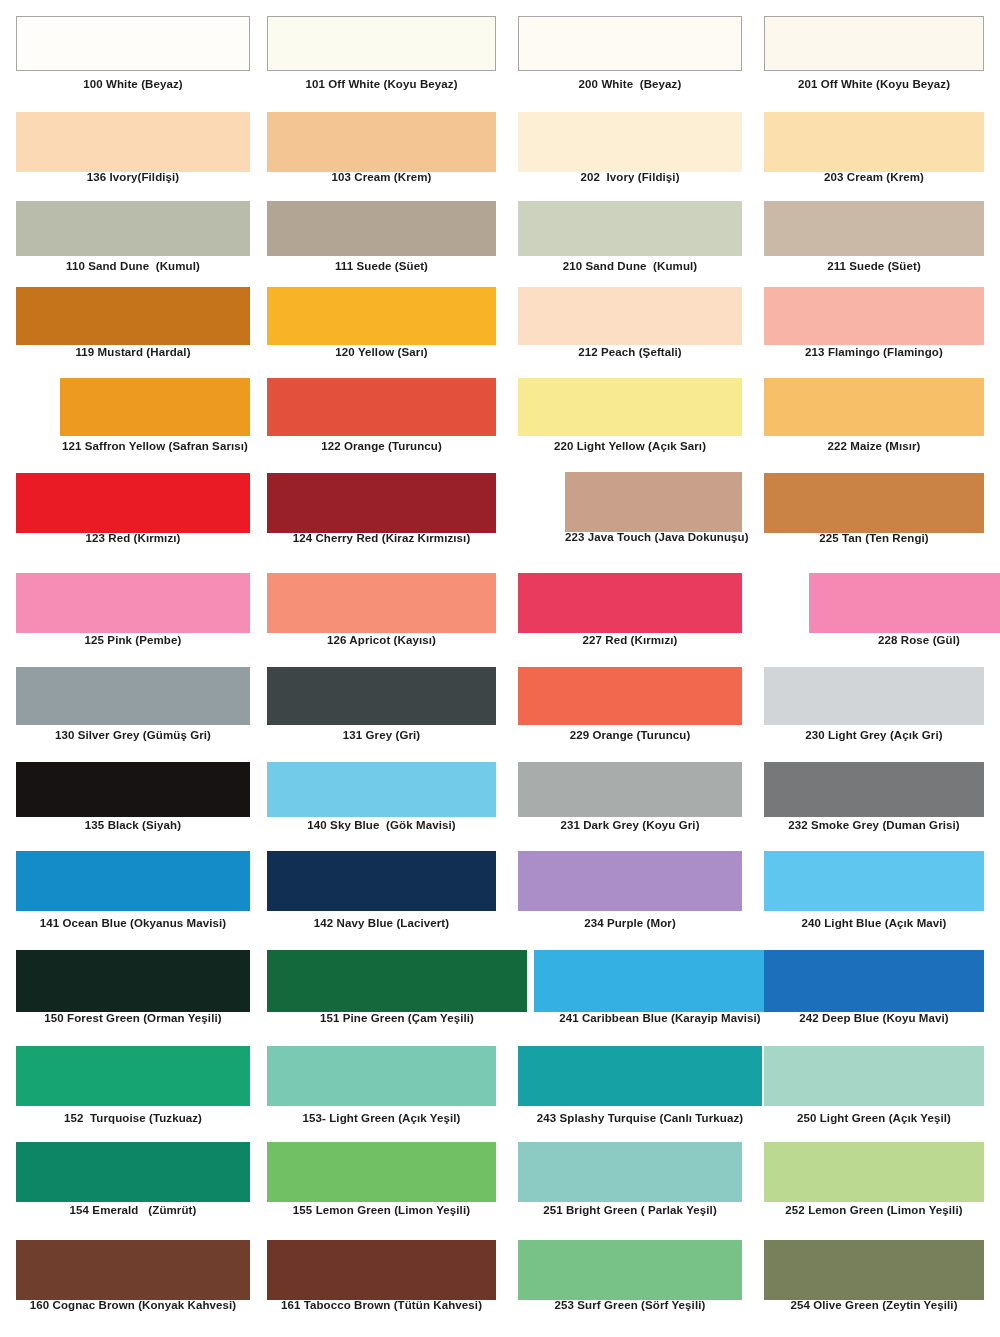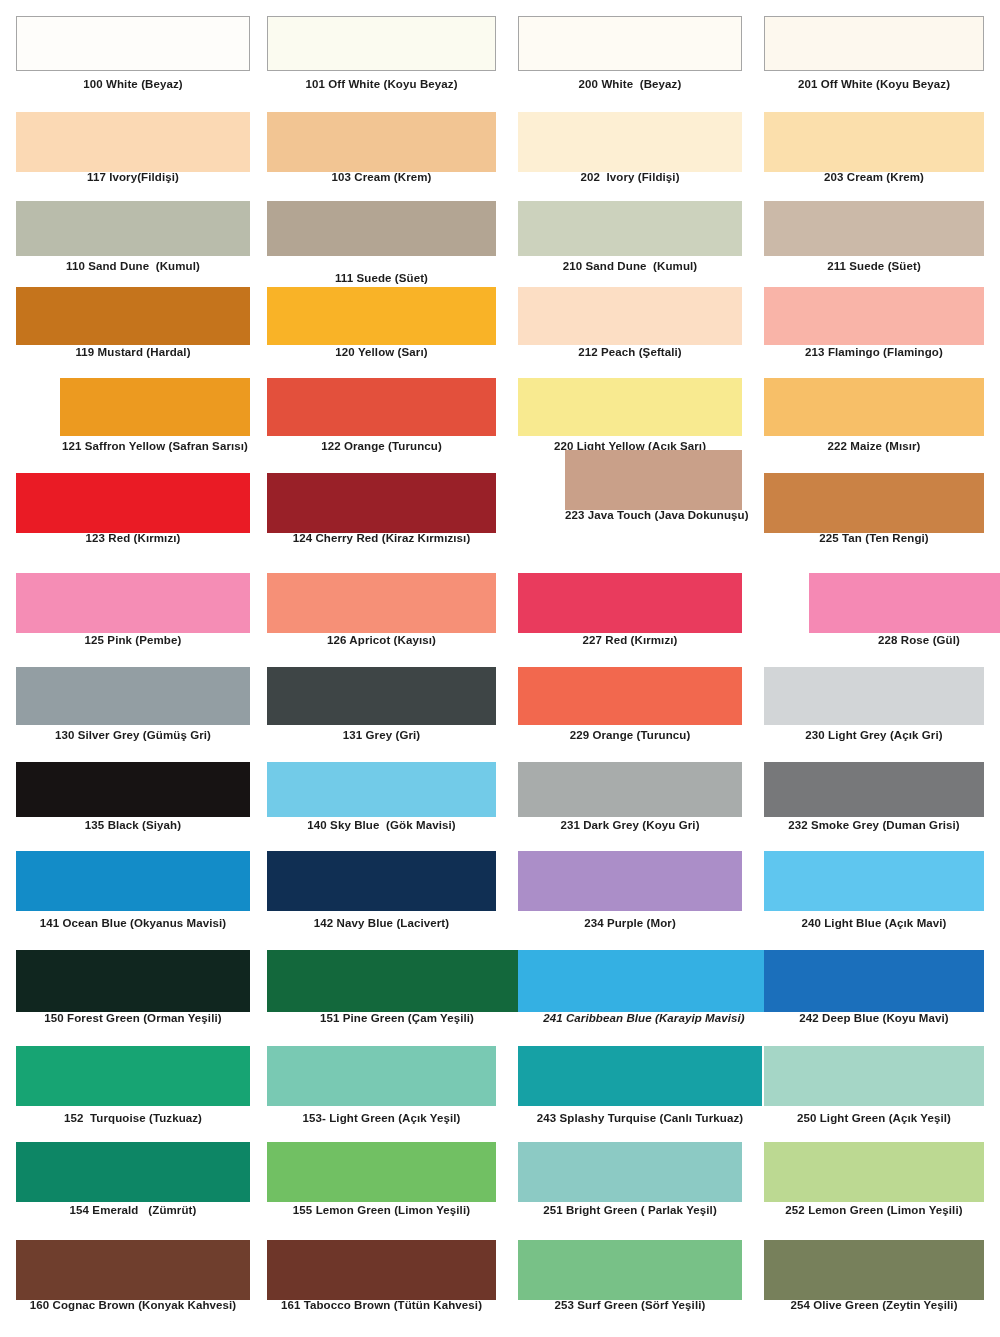--- a/index.html
+++ b/index.html
@@ -60,41 +60,41 @@
     <div class="swatch-cell" style="left: 518px; top: 16px; width: 224px;">
       <div class="swatch-chip bordered" title="200 White  (Beyaz)" style="height: 55px; background: rgb(254, 251, 244);"></div>
       <div class="swatch-label" style="margin-top: 7px;">200 White  (Beyaz)</div>
     </div>
     <div class="swatch-cell" style="left: 764px; top: 16px; width: 220px;">
       <div class="swatch-chip bordered" title="201 Off White (Koyu Beyaz)" style="height: 55px; background: rgb(253, 248, 238);"></div>
       <div class="swatch-label" style="margin-top: 7px;">201 Off White (Koyu Beyaz)</div>
     </div>
     <div class="swatch-cell" style="left: 16px; top: 112px; width: 234px;">
       <div class="swatch-chip" title="102 Ivory(Fildişi)" style="height: 60px; background: rgb(251, 217, 180);"></div>
-      <div class="swatch-label" style="margin-top: -1px;">117 Ivory(Fildişi)</div>
+      <div class="swatch-label" style="margin-top: -1px;">136 Ivory(Fildişi)</div>
     </div>
     <div class="swatch-cell" style="left: 267px; top: 112px; width: 229px;">
       <div class="swatch-chip" title="103 Cream (Krem)" style="height: 60px; background: rgb(242, 197, 147);"></div>
       <div class="swatch-label" style="margin-top: -1px;">103 Cream (Krem)</div>
     </div>
     <div class="swatch-cell" style="left: 518px; top: 112px; width: 224px;">
       <div class="swatch-chip" title="202  Ivory (Fildişi)" style="height: 60px; background: rgb(253, 239, 211);"></div>
       <div class="swatch-label" style="margin-top: -1px;">202  Ivory (Fildişi)</div>
     </div>
     <div class="swatch-cell" style="left: 764px; top: 112px; width: 220px;">
       <div class="swatch-chip" title="203 Cream (Krem)" style="height: 60px; background: rgb(251, 223, 172);"></div>
       <div class="swatch-label" style="margin-top: -1px;">203 Cream (Krem)</div>
     </div>
     <div class="swatch-cell" style="left: 16px; top: 201px; width: 234px;">
       <div class="swatch-chip" title="110 Sand Dune  (Kumul)" style="height: 55px; background: rgb(185, 188, 171);"></div>
       <div class="swatch-label" style="margin-top: 4px;">110 Sand Dune  (Kumul)</div>
     </div>
     <div class="swatch-cell" style="left: 267px; top: 201px; width: 229px;">
       <div class="swatch-chip" title="111 Suede (Süet)" style="height: 55px; background: rgb(179, 165, 147);"></div>
-      <div class="swatch-label" style="margin-top: 16px;">111 Suede (Süet)</div>
+      <div class="swatch-label" style="margin-top: 4px;">111 Suede (Süet)</div>
     </div>
     <div class="swatch-cell" style="left: 518px; top: 201px; width: 224px;">
       <div class="swatch-chip" title="210 Sand Dune  (Kumul)" style="height: 55px; background: rgb(204, 210, 189);"></div>
       <div class="swatch-label" style="margin-top: 4px;">210 Sand Dune  (Kumul)</div>
     </div>
     <div class="swatch-cell" style="left: 764px; top: 201px; width: 220px;">
       <div class="swatch-chip" title="211 Suede (Süet)" style="height: 55px; background: rgb(203, 185, 168);"></div>
       <div class="swatch-label" style="margin-top: 4px;">211 Suede (Süet)</div>
     </div>
     <div class="swatch-cell" style="left: 16px; top: 287px; width: 234px;">
@@ -130,21 +130,21 @@
       <div class="swatch-label" style="margin-top: 4px;">222 Maize (Mısır)</div>
     </div>
     <div class="swatch-cell" style="left: 16px; top: 473px; width: 234px;">
       <div class="swatch-chip" title="123 Red (Kırmızı)" style="height: 60px; background: rgb(234, 27, 37);"></div>
       <div class="swatch-label" style="margin-top: -1px;">123 Red (Kırmızı)</div>
     </div>
     <div class="swatch-cell" style="left: 267px; top: 473px; width: 229px;">
       <div class="swatch-chip" title="124 Cherry Red (Kiraz Kırmızısı)" style="height: 60px; background: rgb(153, 32, 40);"></div>
       <div class="swatch-label" style="margin-top: -1px;">124 Cherry Red (Kiraz Kırmızısı)</div>
     </div>
-    <div class="swatch-cell" style="left: 518px; top: 450px; width: 224px; padding-left: 47px;">
+    <div class="swatch-cell" style="left: 518px; top: 472px; width: 224px; padding-left: 47px;">
       <div class="swatch-chip" title="223 Java Touch (Java Dokunuşu)" style="height: 60px; background: rgb(201, 160, 137);"></div>
       <div class="swatch-label" style="margin-top: -1px;">223 Java Touch (Java Dokunuşu)</div>
     </div>
     <div class="swatch-cell" style="left: 764px; top: 473px; width: 220px;">
       <div class="swatch-chip" title="225 Tan (Ten Rengi)" style="height: 60px; background: rgb(202, 130, 69);"></div>
       <div class="swatch-label" style="margin-top: -1px;">225 Tan (Ten Rengi)</div>
     </div>
     <div class="swatch-cell" style="left: 16px; top: 573px; width: 234px;">
       <div class="swatch-chip" title="125 Pink (Pembe)" style="height: 60px; background: rgb(245, 141, 181);"></div>
       <div class="swatch-label" style="margin-top: 1px;">125 Pink (Pembe)</div>
@@ -210,21 +210,21 @@
       <div class="swatch-label" style="margin-top: 6px;">240 Light Blue (Açık Mavi)</div>
     </div>
     <div class="swatch-cell" style="left: 16px; top: 950px; width: 234px;">
       <div class="swatch-chip" title="150 Forest Green (Orman Yeşili)" style="height: 62px; background: rgb(16, 38, 31);"></div>
       <div class="swatch-label" style="margin-top: 0px;">150 Forest Green (Orman Yeşili)</div>
     </div>
     <div class="swatch-cell" style="left: 267px; top: 950px; width: 260px;">
       <div class="swatch-chip" title="151 Pine Green (Çam Yeşili)" style="height: 62px; background: rgb(19, 104, 60);"></div>
       <div class="swatch-label" style="margin-top: 0px;">151 Pine Green (Çam Yeşili)</div>
     </div>
-    <div class="swatch-cell" style="left: 518px; top: 950px; width: 252px; font-style: italic;">
+    <div class="swatch-cell" style="left: 534px; top: 950px; width: 252px;">
       <div class="swatch-chip" title="241 Caribbean Blue (Karayip Mavisi)" style="height: 62px; background: rgb(52, 176, 227);"></div>
       <div class="swatch-label" style="margin-top: 0px;">241 Caribbean Blue (Karayip Mavisi)</div>
     </div>
     <div class="swatch-cell" style="left: 764px; top: 950px; width: 220px;">
       <div class="swatch-chip" title="242 Deep Blue (Koyu Mavi)" style="height: 62px; background: rgb(27, 111, 187);"></div>
       <div class="swatch-label" style="margin-top: 0px;">242 Deep Blue (Koyu Mavi)</div>
     </div>
     <div class="swatch-cell" style="left: 16px; top: 1046px; width: 234px;">
       <div class="swatch-chip" title="152  Turquoise (Tuzkuaz)" style="height: 60px; background: rgb(23, 164, 115);"></div>
       <div class="swatch-label" style="margin-top: 6px;">152  Turquoise (Tuzkuaz)</div>

